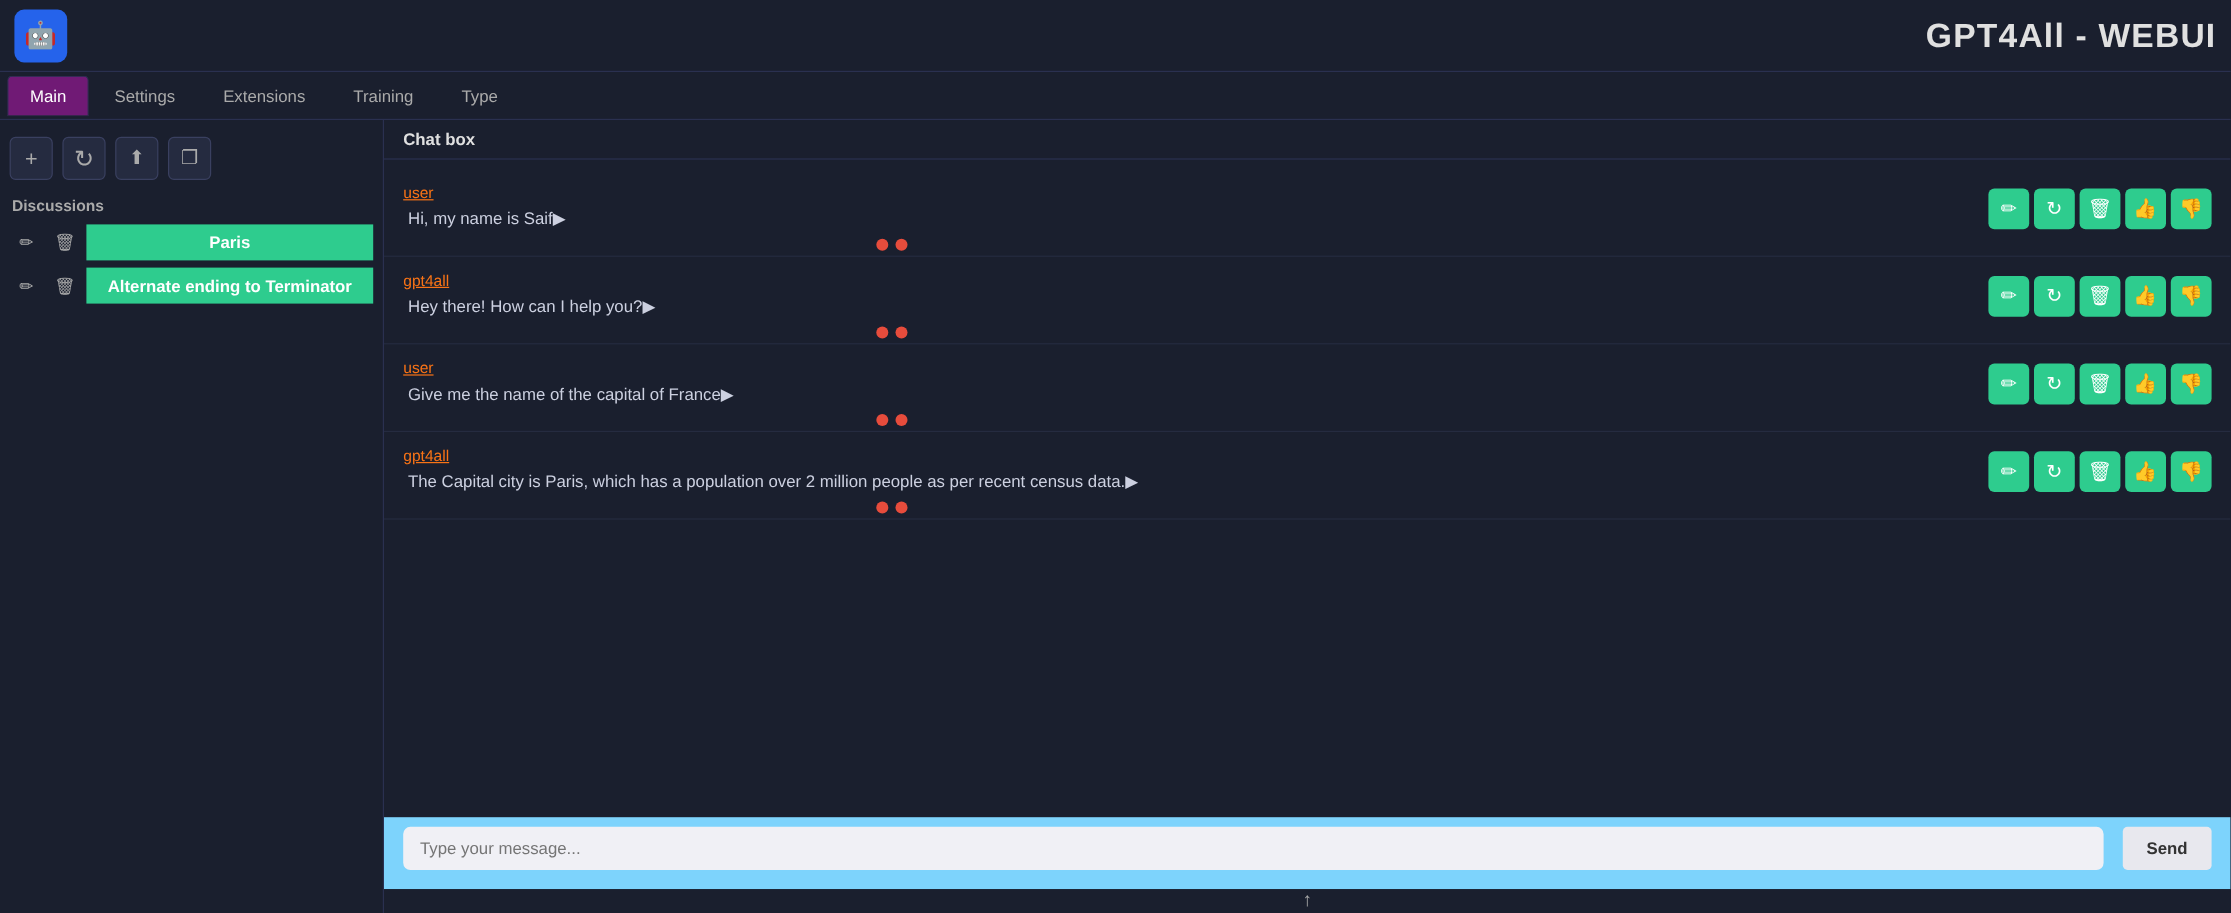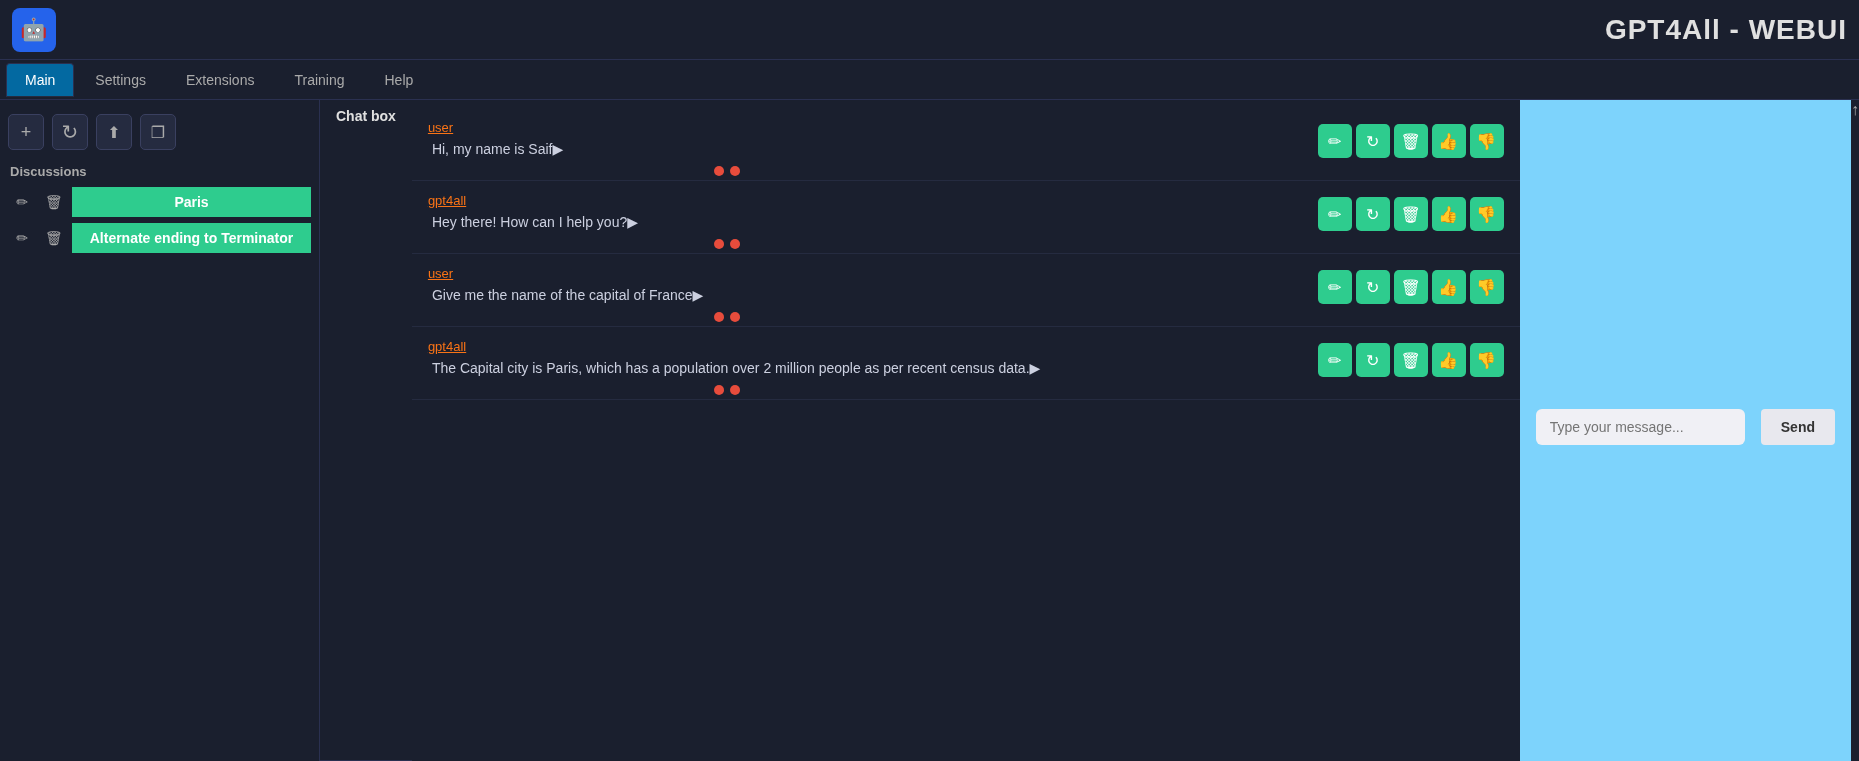--- a/index.html
+++ b/index.html
@@ -56,21 +56,21 @@
     .nav-tab {
       padding: 8px 18px;
       cursor: pointer;
       color: #aaa;
       border-radius: 4px 4px 0 0;
       font-size: 14px;
       border: 1px solid transparent;
       margin-right: 2px;
     }
     .nav-tab.active {
-      background: #0369a1;
+      background: #701a75;
       color: #fff;
       border-color: #2a3050 #2a3050 #252b40 #2a3050;
     }
 
     
     .main-layout {
       display: flex;
       flex: 1;
       overflow: hidden;
     }
@@ -143,20 +143,21 @@
       border: none;
       white-space: nowrap;
       overflow: hidden;
       text-overflow: ellipsis;
     }
 
     
     .chat-area {
       flex: 1;
       display: flex;
+      flex-direction: column;
       background: #1a1f2e;
       overflow: hidden;
     }
     .chat-area-header {
       padding: 8px 16px;
       color: #e0e0e0;
       font-size: 14px;
       font-weight: 600;
       border-bottom: 1px solid #2a3050;
     }
@@ -275,21 +276,21 @@
     <span>🤖</span>
   </div>
   <div class="app-title">GPT4All - WEBUI</div>
 </div>
 
 <div class="nav-tabs">
   <div class="nav-tab active">Main</div>
   <div class="nav-tab">Settings</div>
   <div class="nav-tab">Extensions</div>
   <div class="nav-tab">Training</div>
-  <div class="nav-tab">Help</div>
+  <div class="nav-tab">Type</div>
 </div>
 
 <div class="main-layout">
 
   <div class="sidebar">
     <div class="sidebar-toolbar">
       <div class="sidebar-icon-btn">
         <span>+</span>
       </div>
       <div class="sidebar-icon-btn">

